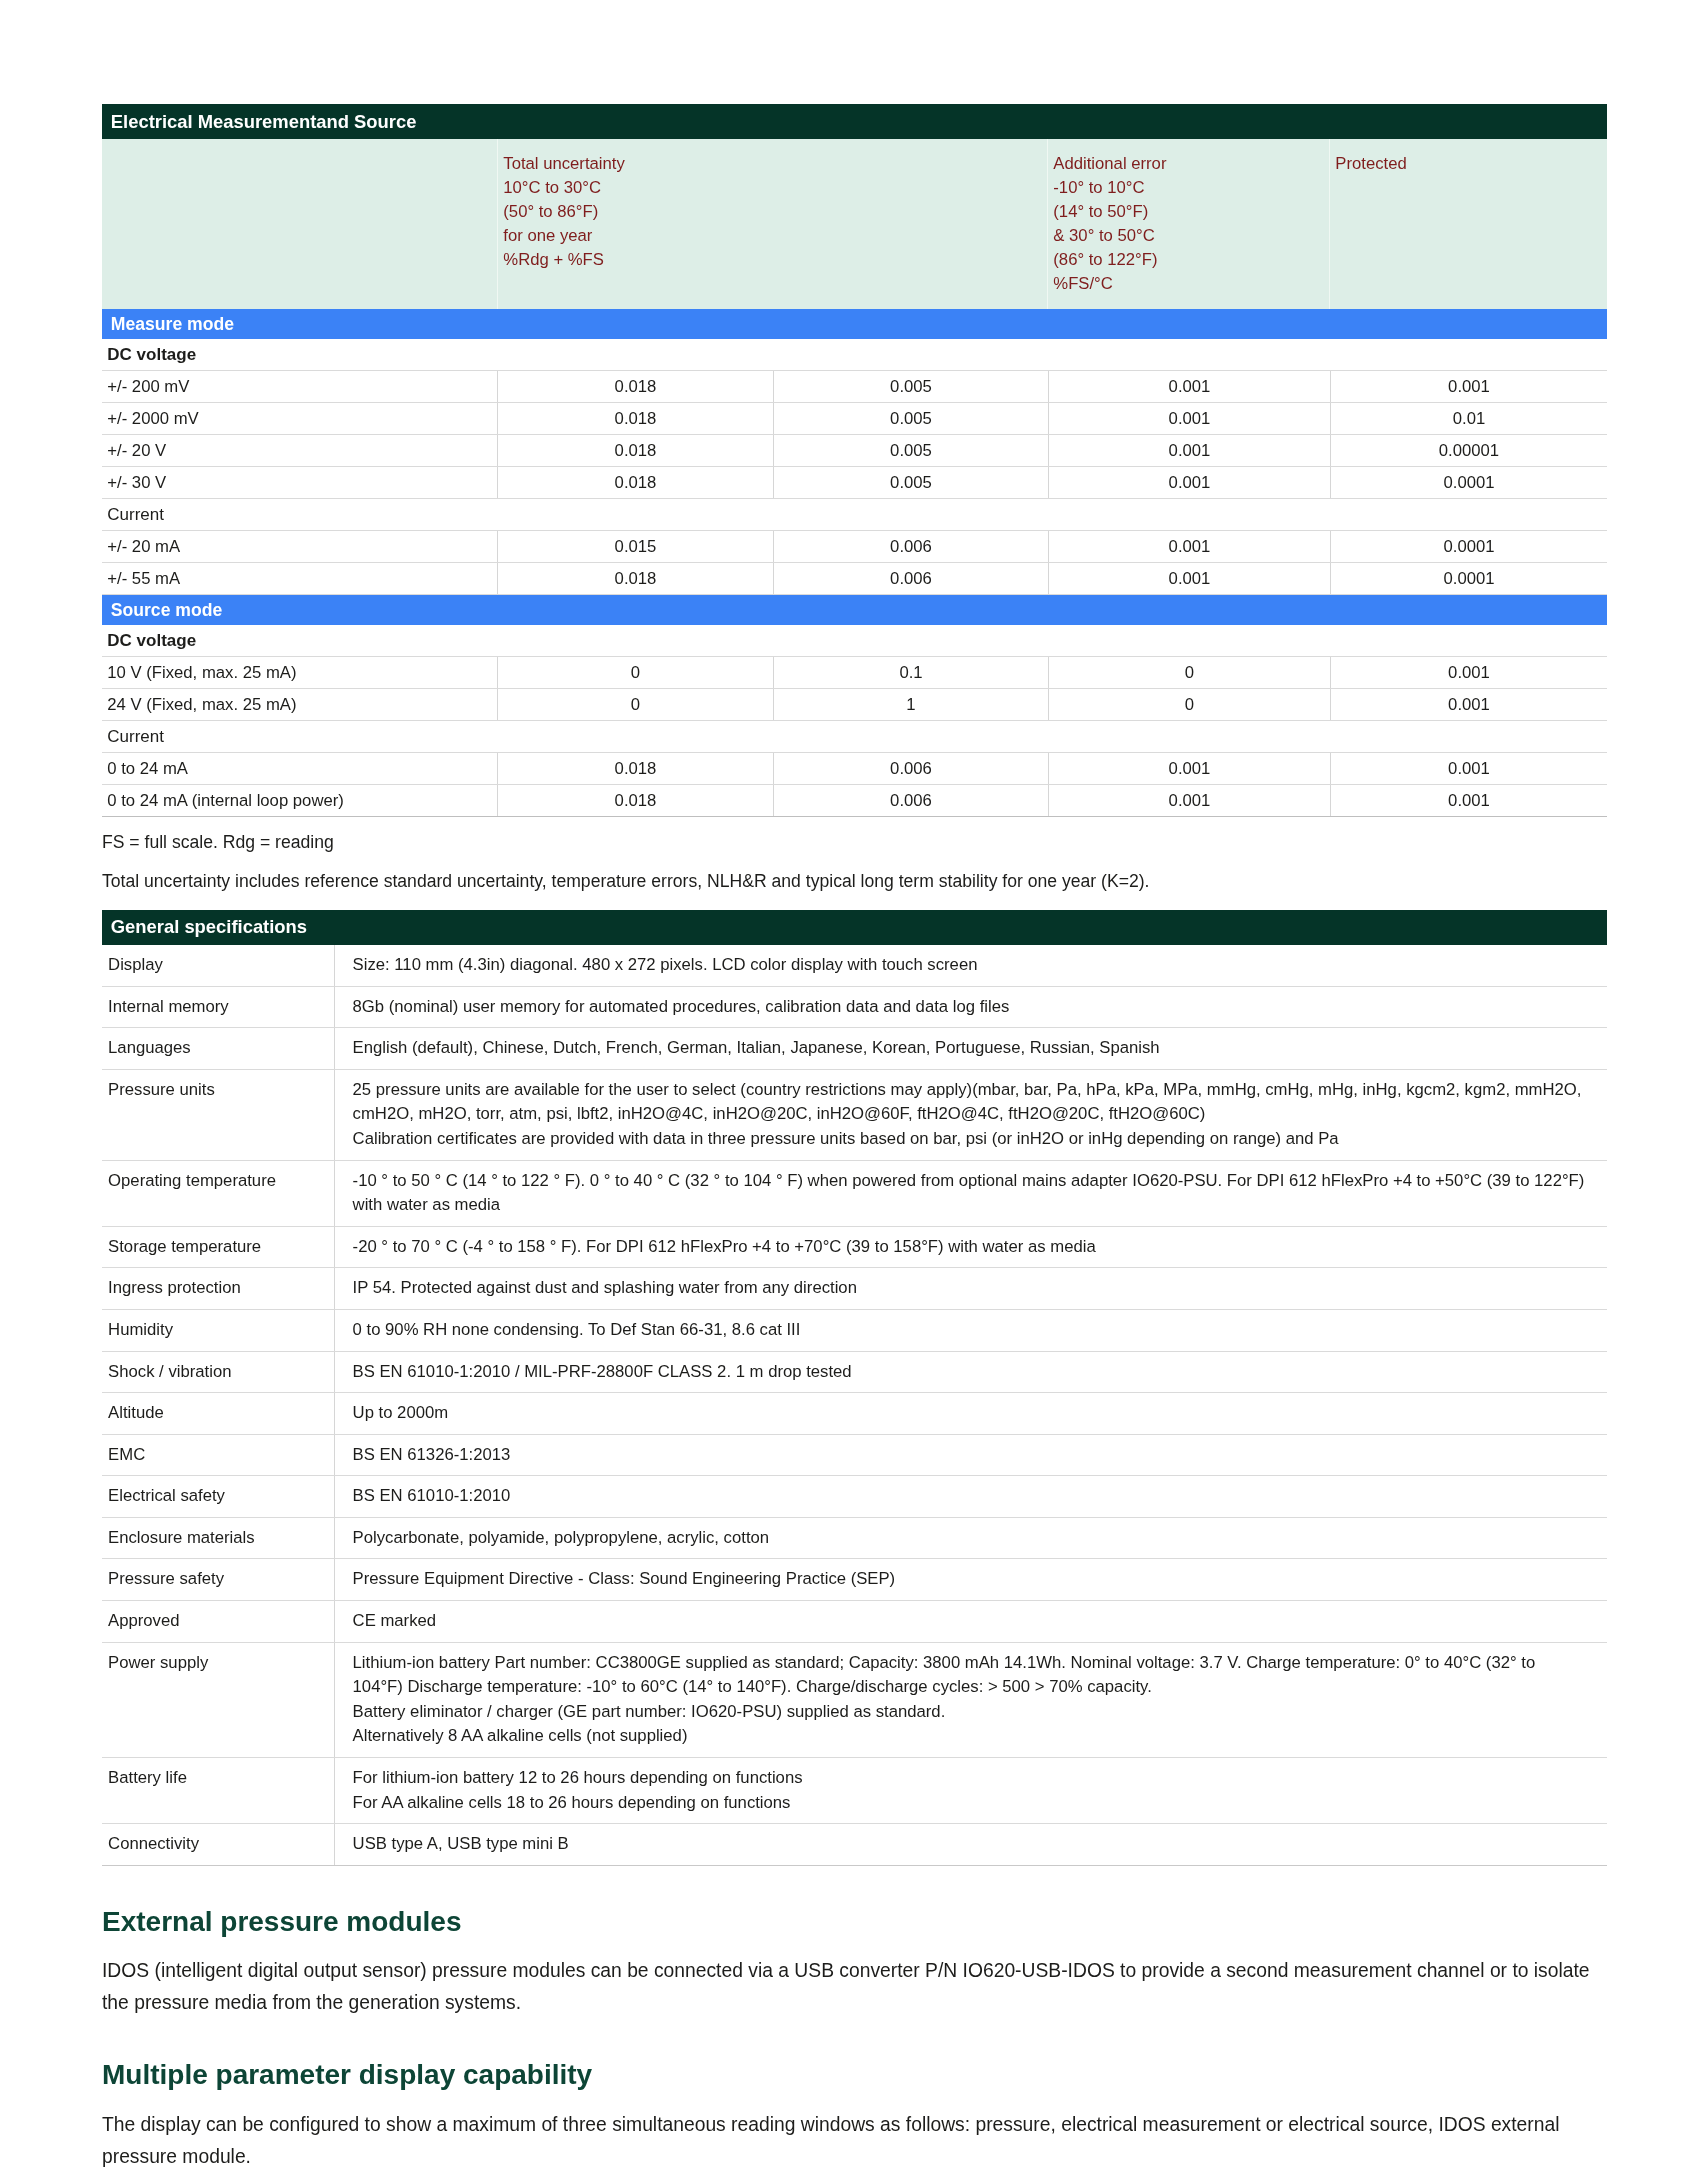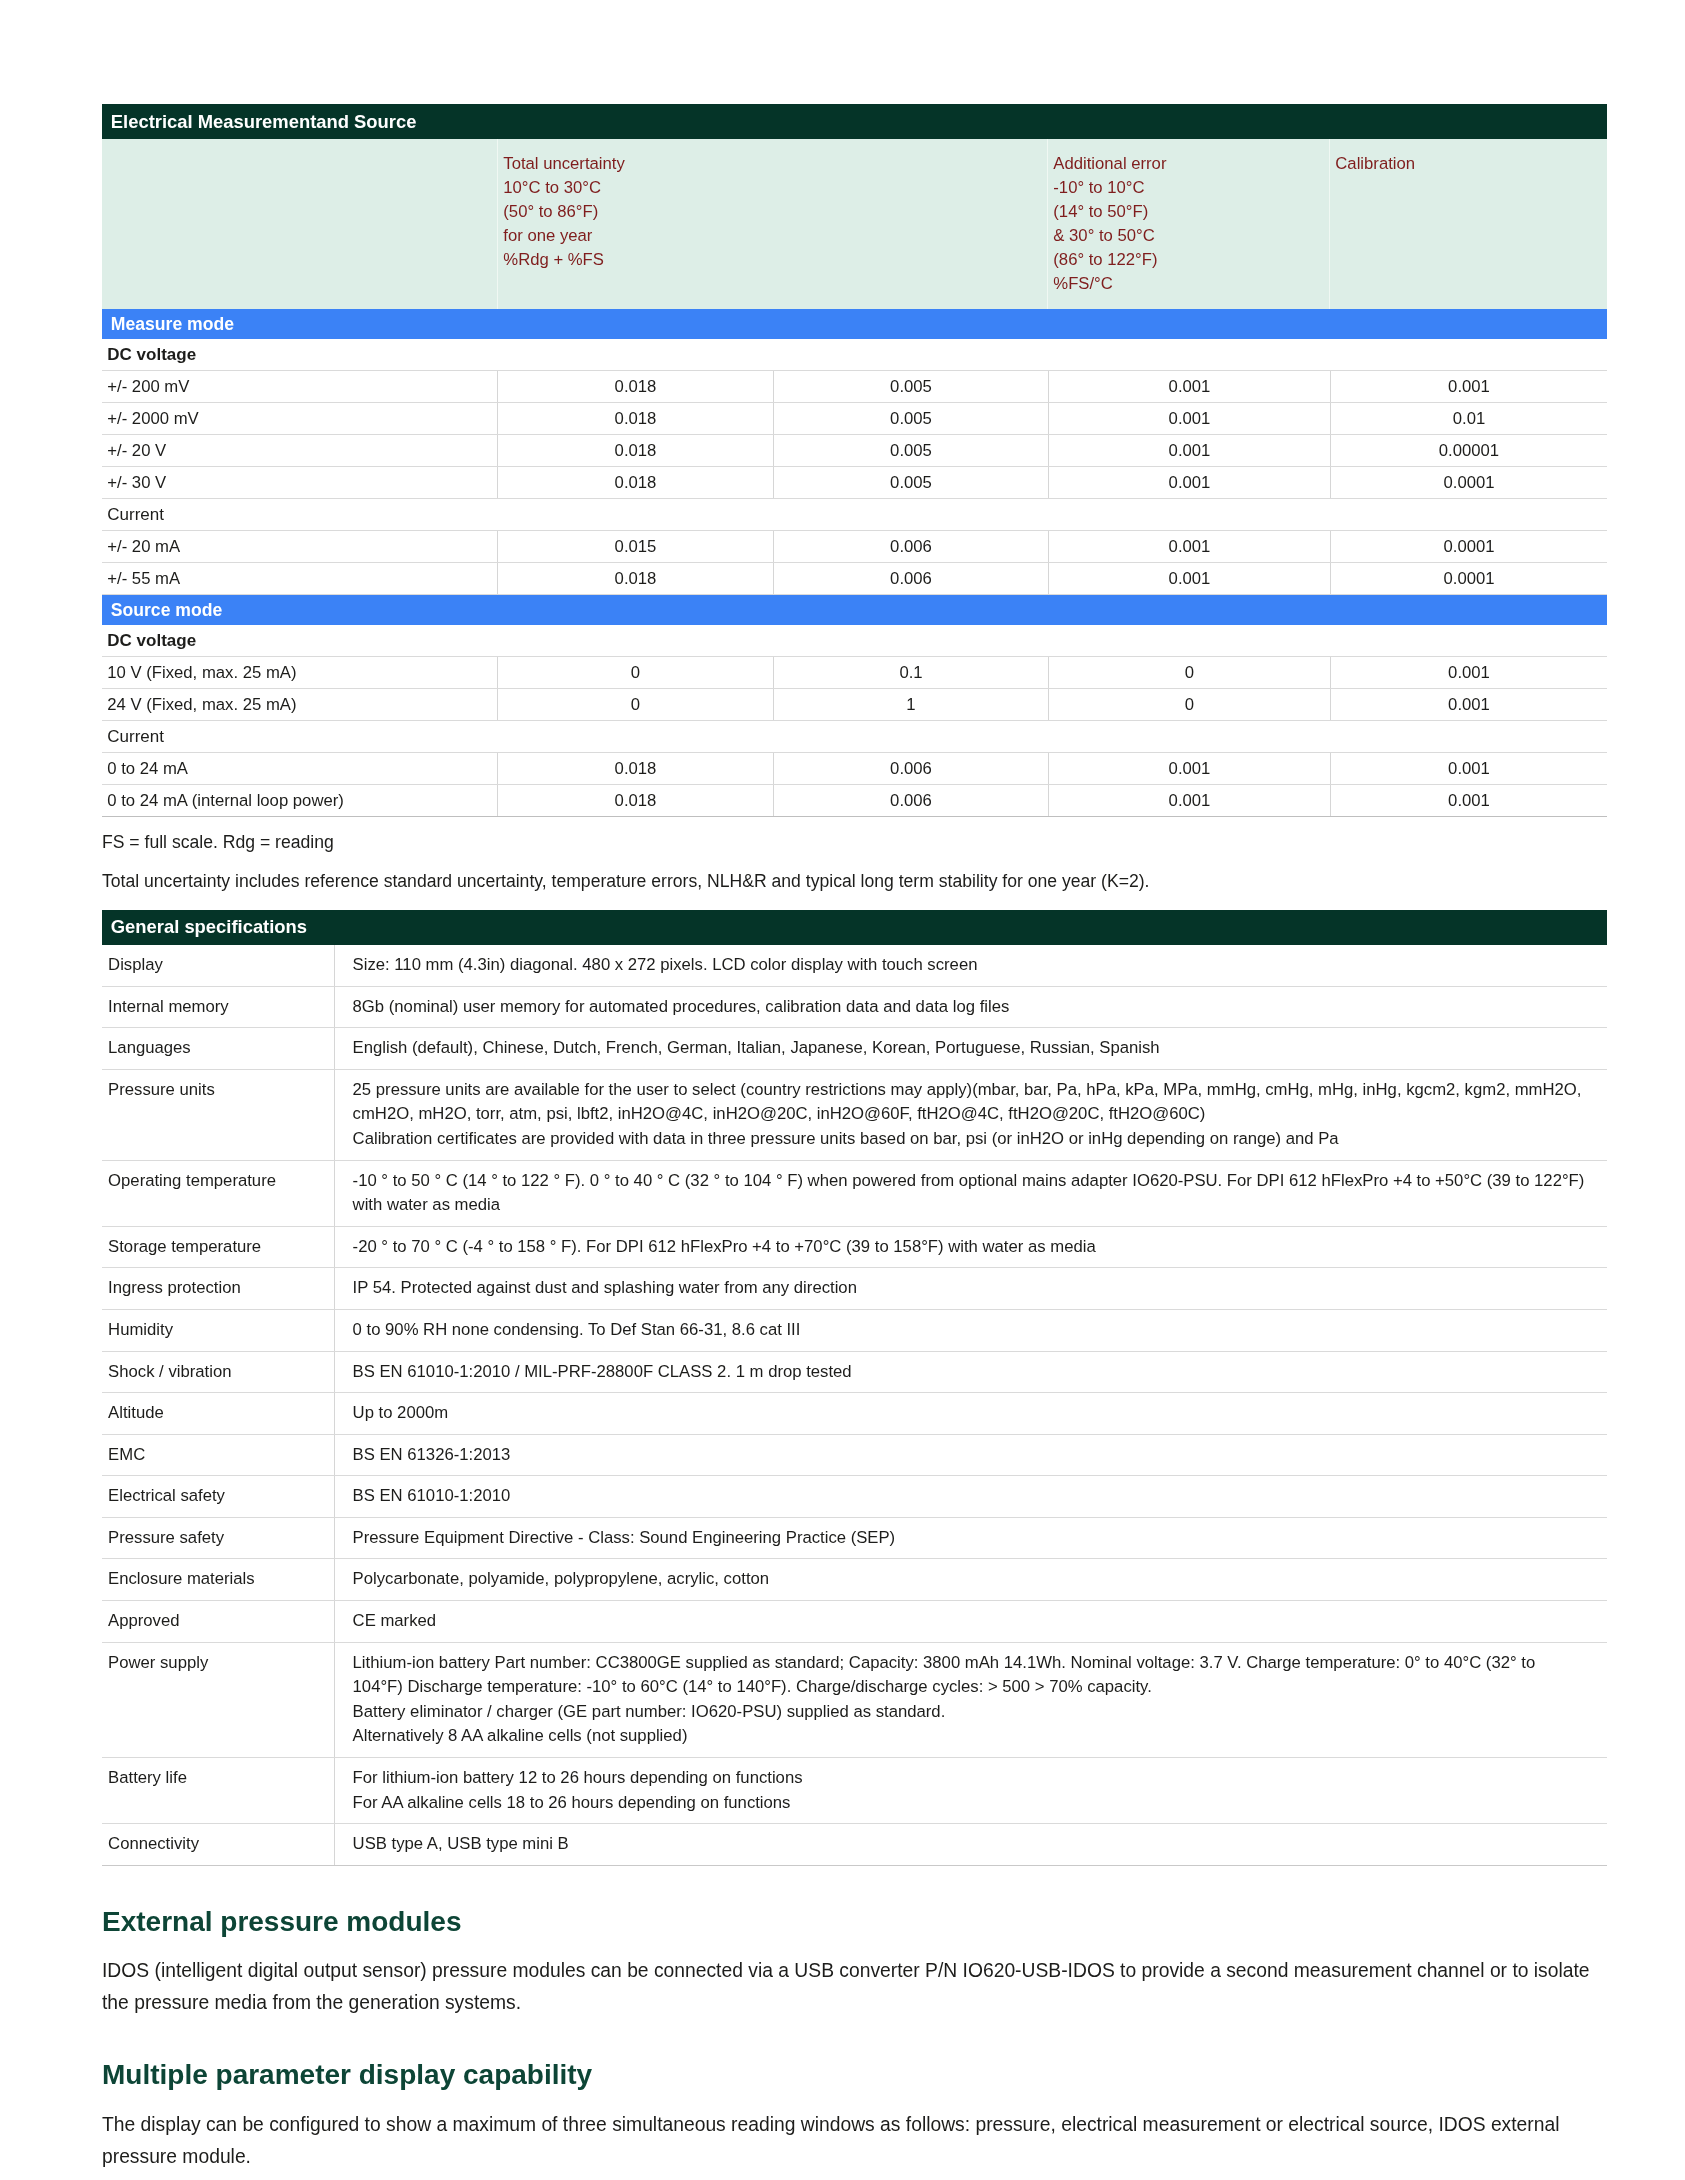--- a/index.html
+++ b/index.html
@@ -74,21 +74,21 @@
 10°C to 30°C
 (50° to 86°F)
 for one year
 %Rdg + %FS</div>
       <div class="hc div">Additional error
 -10° to 10°C
 (14° to 50°F)
 &amp; 30° to 50°C
 (86° to 122°F)
 %FS/°C</div>
-      <div class="hc div">Calibration</div>
+      <div class="hc div">Protected</div>
     </div>
 
     <div class="bar-teal">Measure mode</div>
 
     <div class="subrow bold">DC voltage</div>
 
     <div class="drow">
       <div class="c lab">+/- 200 mV</div>
       <div class="c val">0.018</div>
       <div class="c val">0.005</div>
@@ -220,26 +220,26 @@
     </div>
     <div class="srow">
       <div class="sl">EMC</div>
       <div class="sv">BS EN 61326-1:2013</div>
     </div>
     <div class="srow">
       <div class="sl">Electrical safety</div>
       <div class="sv">BS EN 61010-1:2010</div>
     </div>
     <div class="srow">
+      <div class="sl">Enclosure materials</div>
+      <div class="sv">Polycarbonate, polyamide, polypropylene, acrylic, cotton</div>
+    </div>
+    <div class="srow">
       <div class="sl">Pressure safety</div>
       <div class="sv">Pressure Equipment Directive - Class: Sound Engineering Practice (SEP)</div>
-    </div>
-    <div class="srow">
-      <div class="sl">Enclosure materials</div>
-      <div class="sv">Polycarbonate, polyamide, polypropylene, acrylic, cotton</div>
     </div>
     <div class="srow">
       <div class="sl">Approved</div>
       <div class="sv">CE marked</div>
     </div>
     <div class="srow">
       <div class="sl">Power supply</div>
       <div class="sv">Lithium-ion battery Part number: CC3800GE supplied as standard; Capacity: 3800 mAh 14.1Wh. Nominal voltage: 3.7 V. Charge temperature: 0° to 40°C (32° to 104°F) Discharge temperature: -10° to 60°C (14° to 140°F). Charge/discharge cycles: &gt; 500 &gt; 70% capacity.
 Battery eliminator / charger (GE part number: IO620-PSU) supplied as standard.
 Alternatively 8 AA alkaline cells (not supplied)</div>

